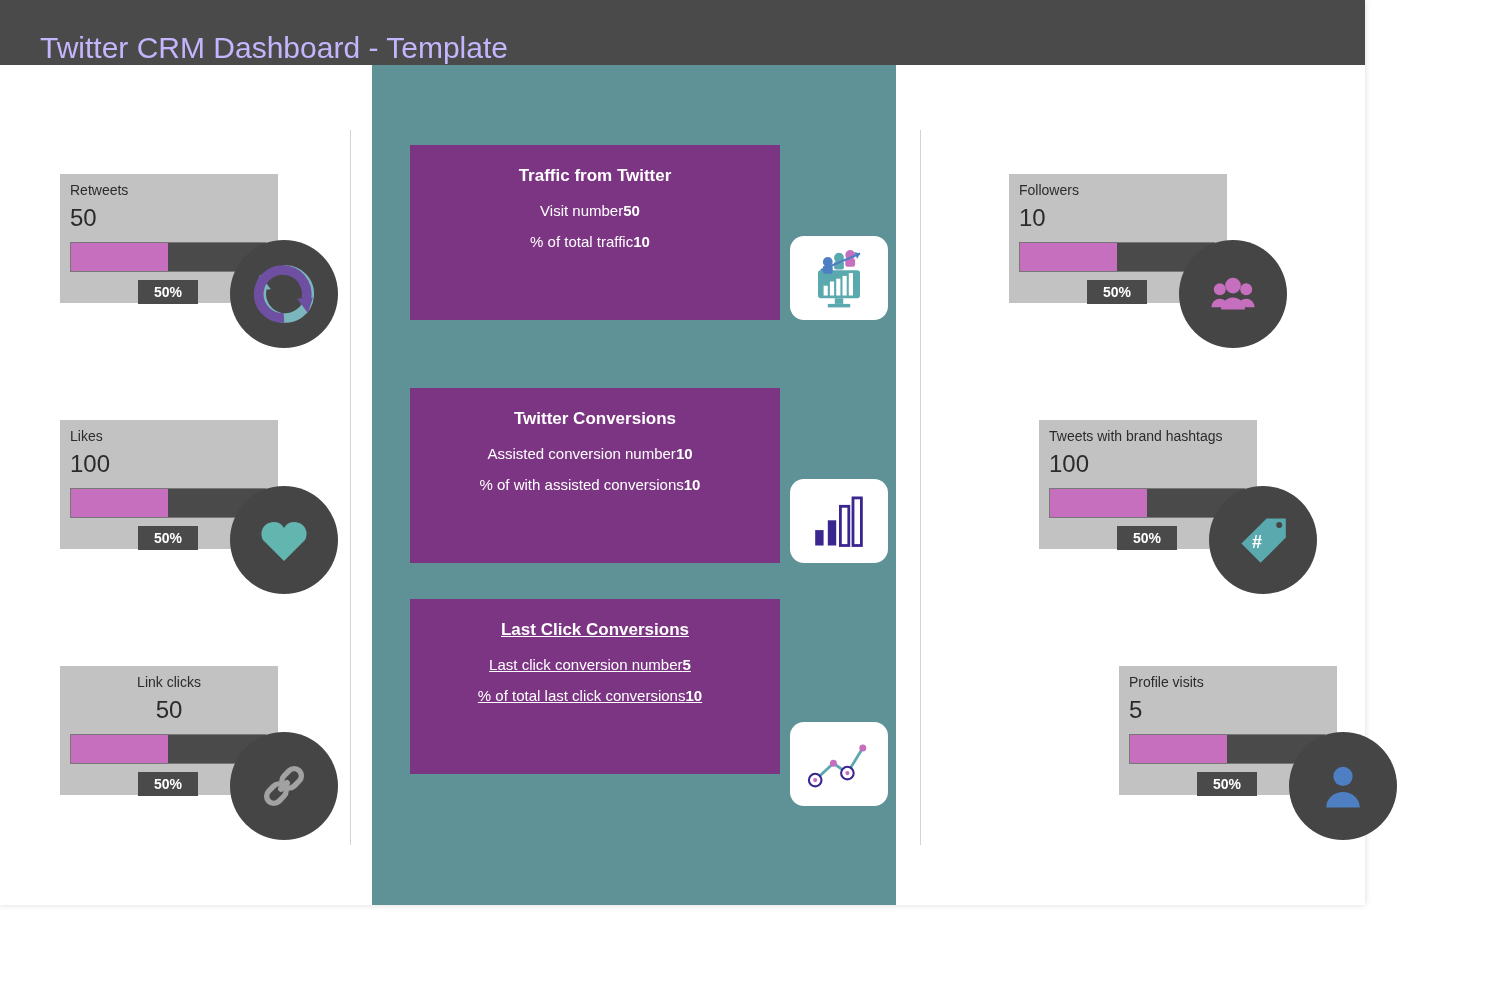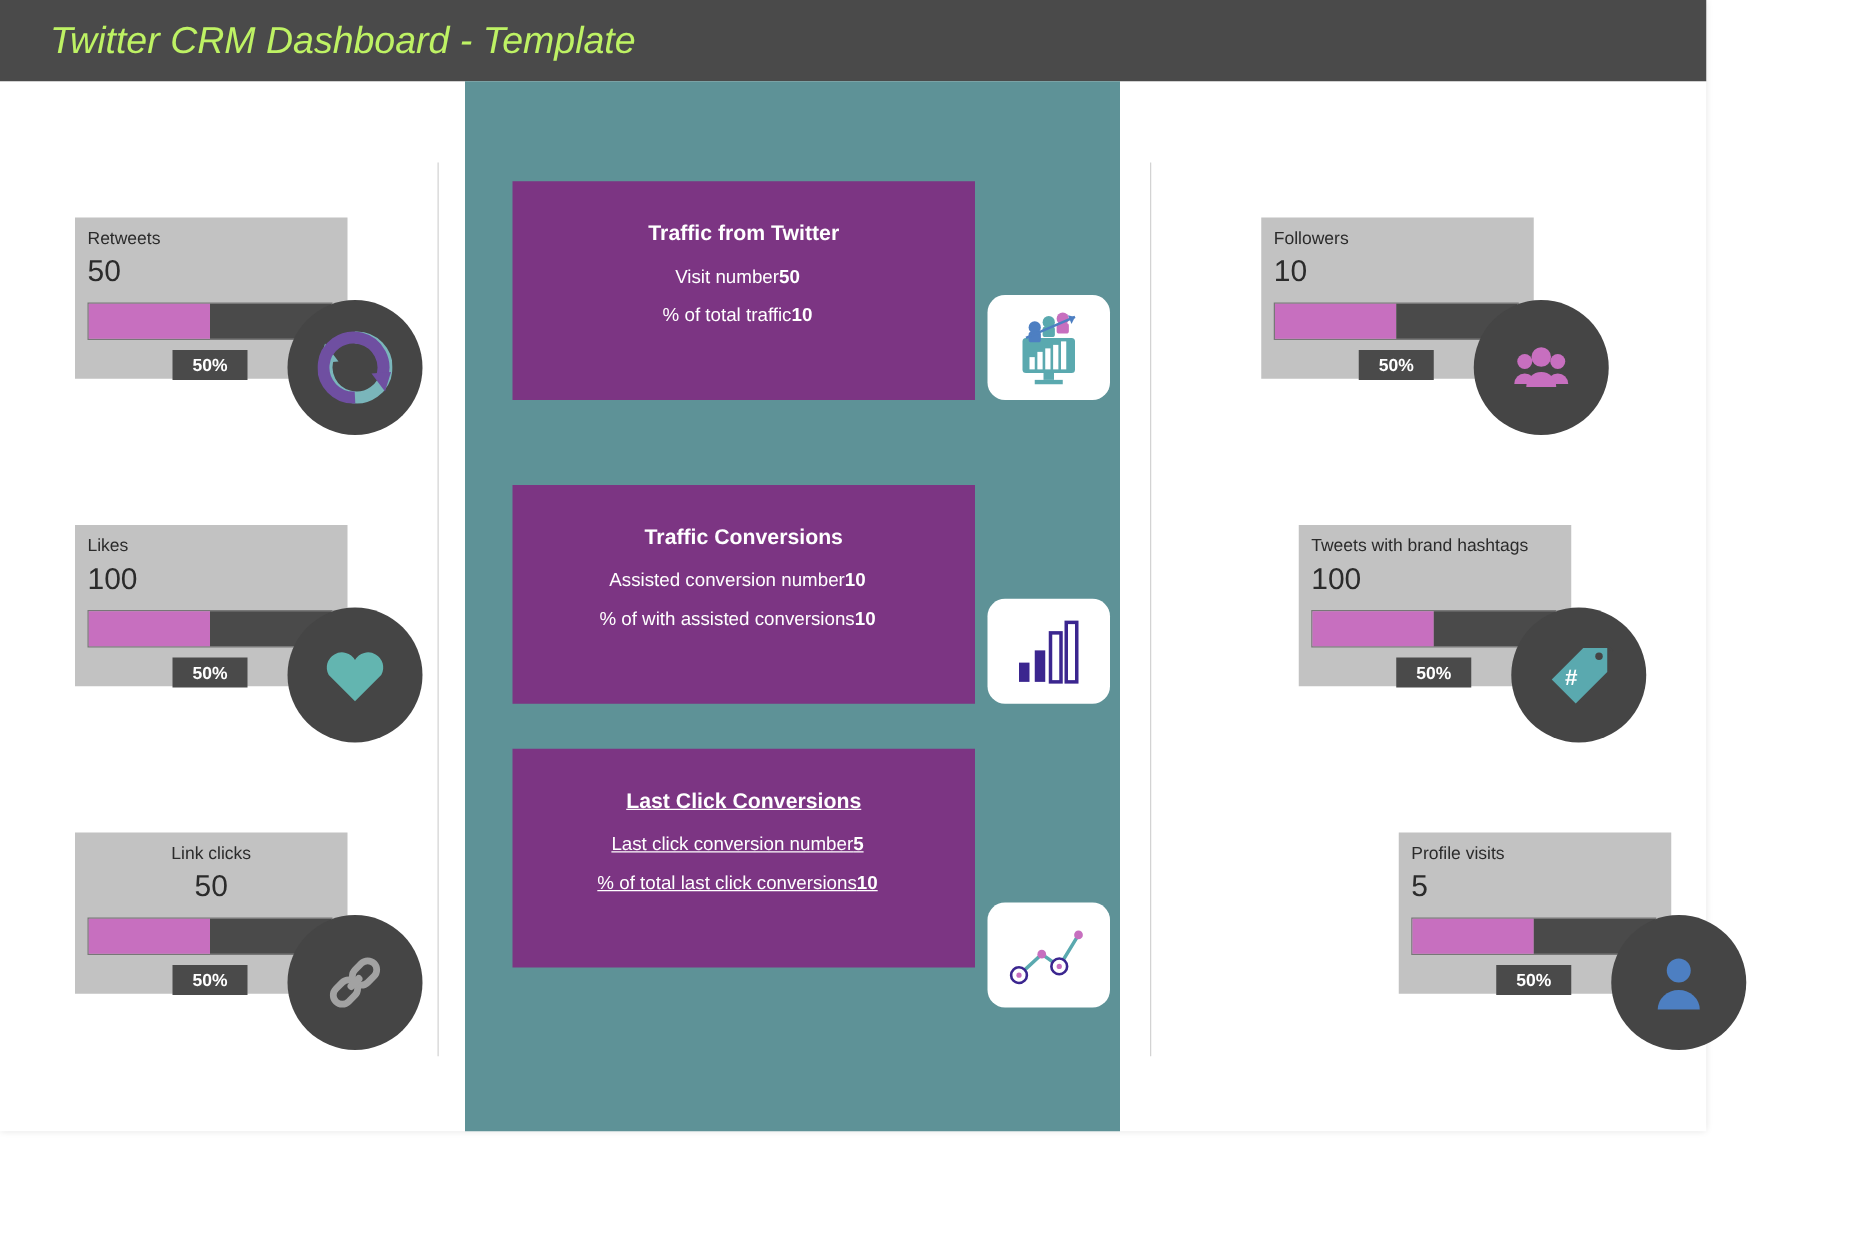--- a/index.html
+++ b/index.html
@@ -15,27 +15,26 @@
     width: 1365px;
     height: 905px;
     background: #ffffff;
     box-shadow: 0 0 6px rgba(0,0,0,0.15);
   }
   .titlebar {
     position: absolute;
     top: 0; left: 0; right: 0;
     height: 65px;
     background: #4a4a4a;
-    color: #bef264;
+    color: #c4b5fd;
     font-size: 30px;
     font-weight: 300;
     padding-left: 40px;
     display: flex;
-    align-items: center;
-    font-style: italic;
+    align-items: flex-end;
   }
   .center-strip {
     position: absolute;
     top: 65px;
     left: 372px;
     width: 524px;
     height: 840px;
     background: #5e9297;
   }
   .divider {
@@ -100,21 +99,21 @@
   }
   .kpi-icon-circle svg { width: 60px; height: 60px; }
 
   
   .center-card {
     position: absolute;
     width: 370px;
     height: 175px;
     background: #7c3583;
     color: #ffffff;
-    padding: 32px 18px;
+    padding: 21px 18px;
   }
   .center-card .title {
     font-size: 17px;
     font-weight: 600;
     text-align: center;
     margin-bottom: 16px;
   }
   .center-card .row {
     display: flex;
     justify-content: center;
@@ -280,21 +279,21 @@
       <circle cx="50" cy="16" r="7" fill="#5aa9af"></circle>
         <rect x="43" y="21" width="14" height="12" rx="3" fill="#5aa9af"></rect>
       <circle cx="66" cy="12" r="7" fill="#c76fbf"></circle>
         <rect x="59" y="17" width="14" height="12" rx="3" fill="#c76fbf"></rect>
       <line x1="24" y1="34" x2="80" y2="10" stroke="#4d7fc2" stroke-width="3"></line>
       <polygon points="80,10 72,8 76,18" fill="#4d7fc2"></polygon>
     </svg>
   </div>
 
   <div class="center-card" style="left:410px; top:388px;">
-    <div class="title">Traffic Conversions</div>
+    <div class="title">Twitter Conversions</div>
     <div class="row">
       <span>Assisted conversion number</span>
       <span class="val">10</span>
     </div>
     <div class="row">
       <span>% of with assisted conversions</span>
       <span class="val">10</span>
     </div>
   </div>
   <div class="side-badge" style="left:790px; top:479px;">

